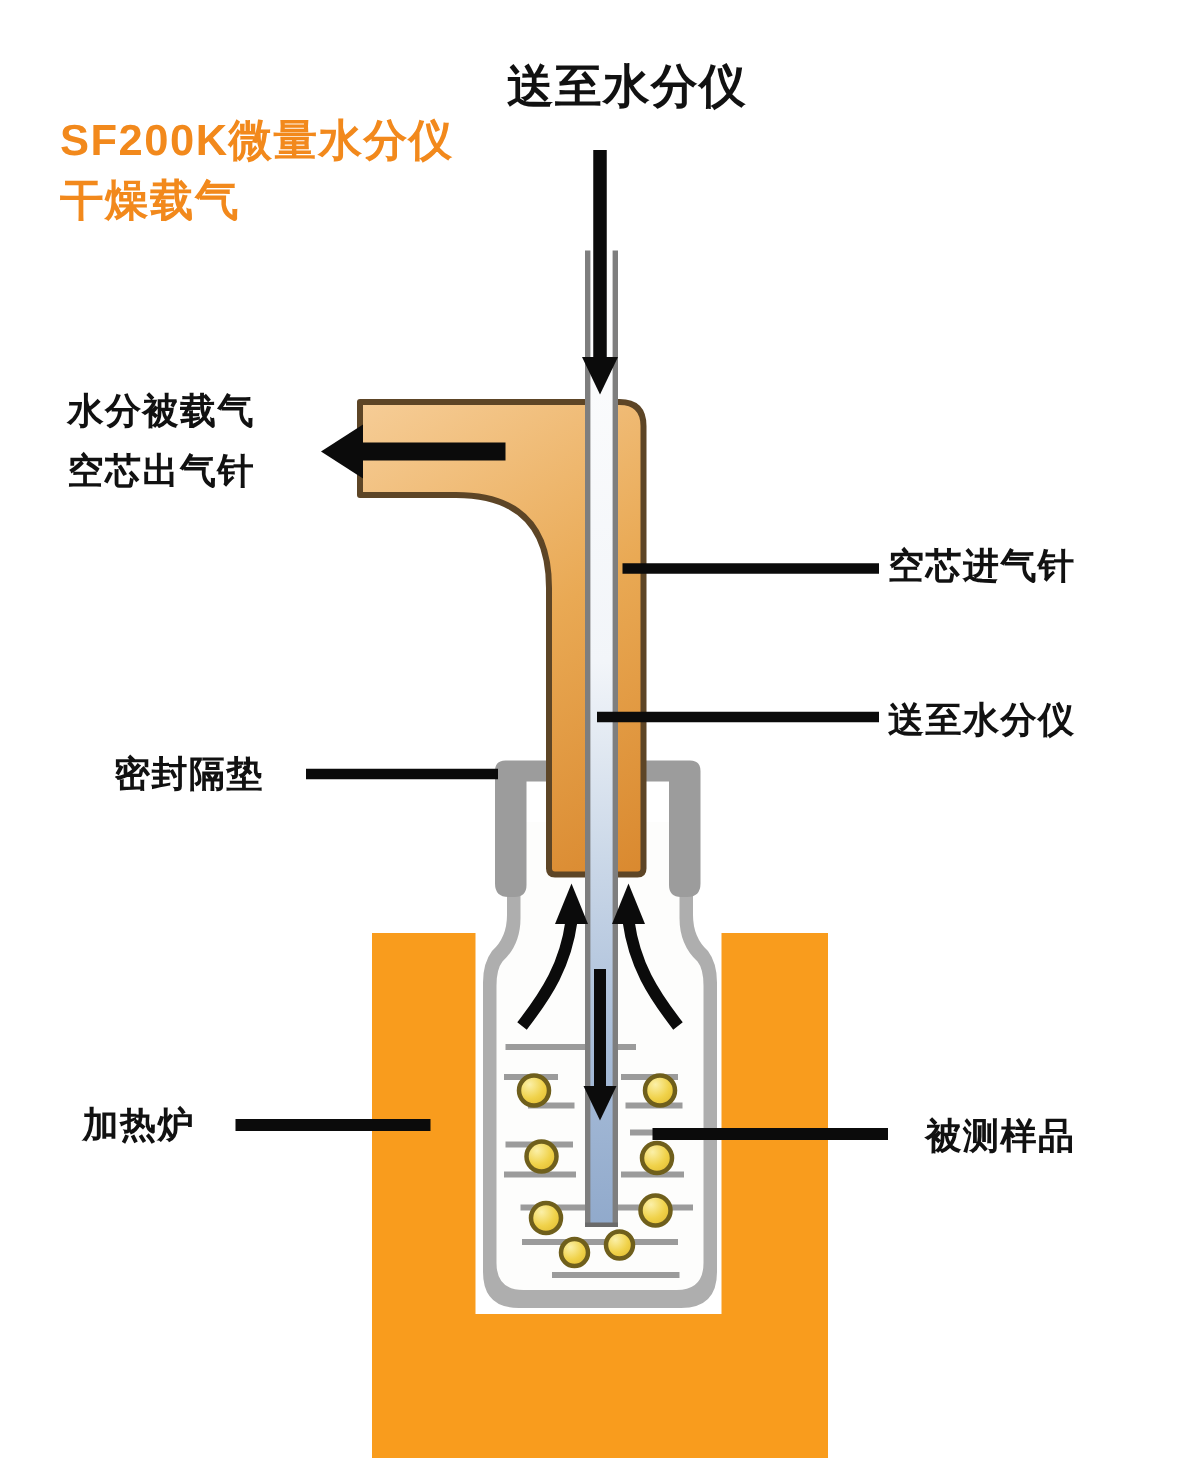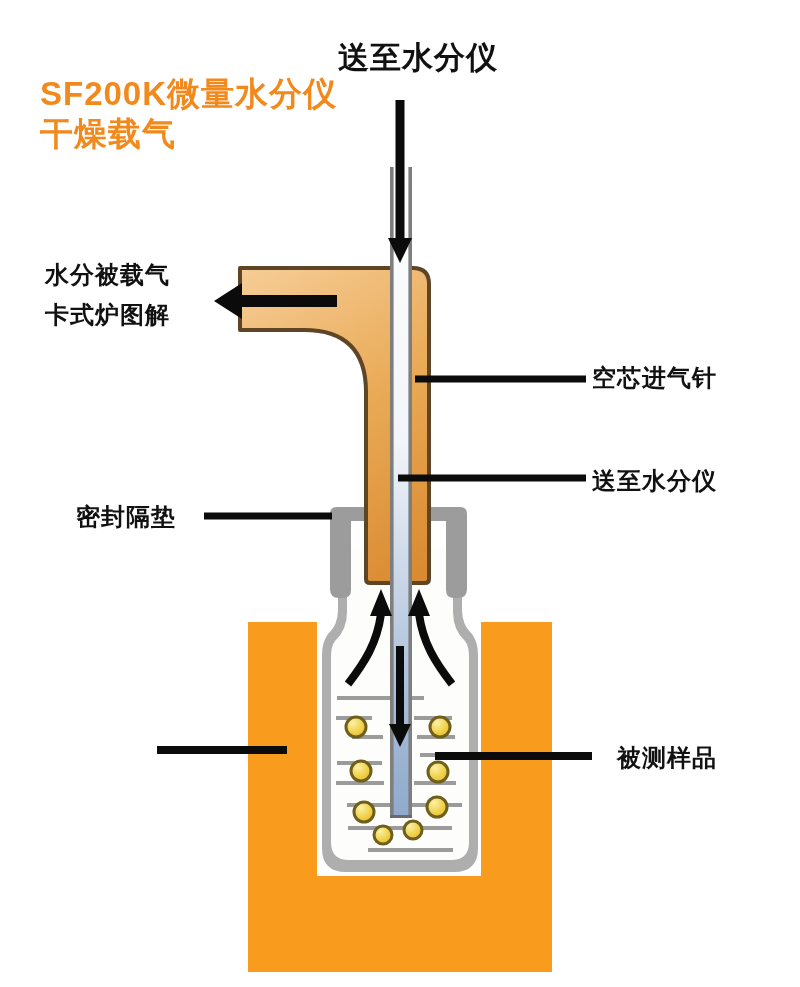--- a/index.html
+++ b/index.html
@@ -7,21 +7,21 @@
     position:relative;width:800px;height:987px;background:#ffffff;
     font-family:"Liberation Sans","DejaVu Sans",sans-serif;overflow:hidden;
   }
   .stage svg{position:absolute;left:0;top:0;}
   .lbl{
     position:absolute;font-weight:700;color:var(--c-text,#111);
     font-size:24px;line-height:40px;white-space:nowrap;letter-spacing:1px;
   }
   .title{
     position:absolute;left:40px;top:74px;font-weight:700;
-    color:var(--c-title,#F2891C);font-size:33px;line-height:40px;letter-spacing:1px;
+    color:var(--c-title,#F2891C);font-size:29px;line-height:40px;letter-spacing:1px;
   }
   
   .furnace{fill:var(--c-furnace,#F99C1D);}
   .vial-outer{fill:var(--c-vial_gray,#AEAEAE);}
   .vial-inner{fill:#fdfdfc;}
   .cap{fill:var(--c-cap_gray,#9C9C9C);}
   .liquid{stroke:#9B9B9B;stroke-width:4;}
   .ball{fill:url(#gradBall);stroke:#6F5F1C;stroke-width:3;}
   .needle{fill:url(#gradNeedle);stroke:var(--c-needle_outline,#5D4526);stroke-width:4;stroke-linejoin:round;}
   .itube-fill{fill:url(#gradInner);}
@@ -131,24 +131,25 @@
 
   <div class="title">
     <div>SF200K微量水分仪</div>
     <div>干燥载气</div>
   </div>
 
   <div class="lbl" style="left:338px;top:38px;font-size:31px;">送至水分仪</div>
 
   <div class="lbl" style="left:45px;top:255px;">
     <div>水分被载气</div>
-    <div>卡式炉图解</div>
+    <div>空芯出气针</div>
   </div>
 
   <div class="lbl" style="left:592px;top:358px;">空芯进气针</div>
 
   <div class="lbl" style="left:76px;top:497px;">密封隔垫</div>
 
   <div class="lbl" style="left:592px;top:461px;">送至水分仪</div>
 
+  <div class="lbl" style="left:55px;top:731px;">加热炉</div>
 
   <div class="lbl" style="left:617px;top:738px;">被测样品</div>
 </div>
 
 </body></html>

